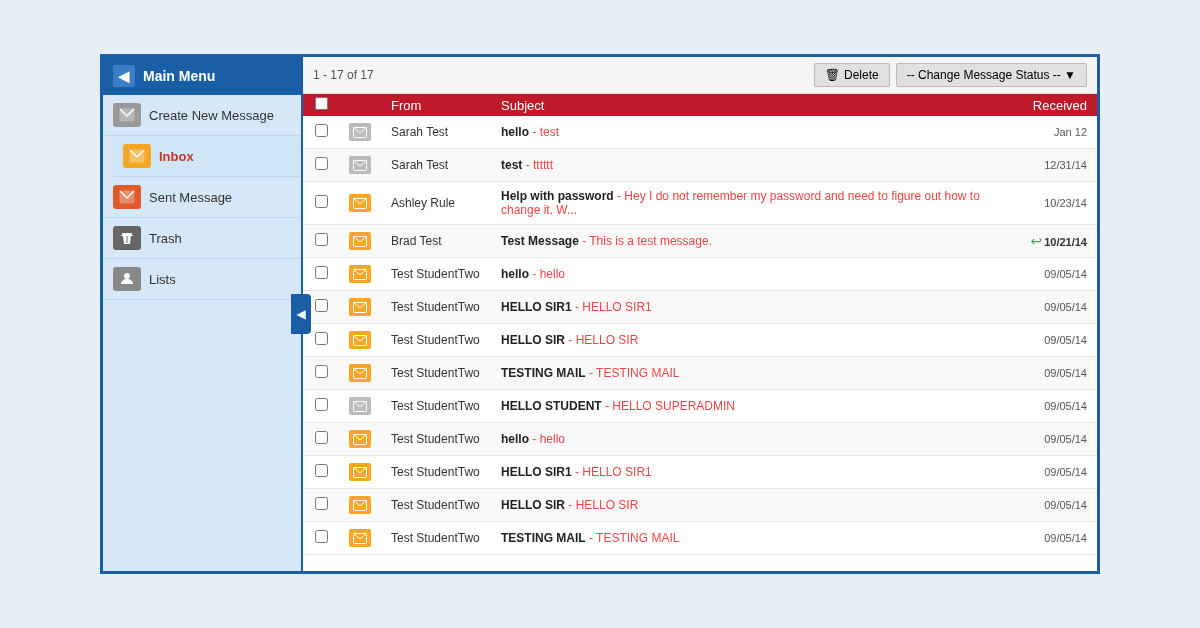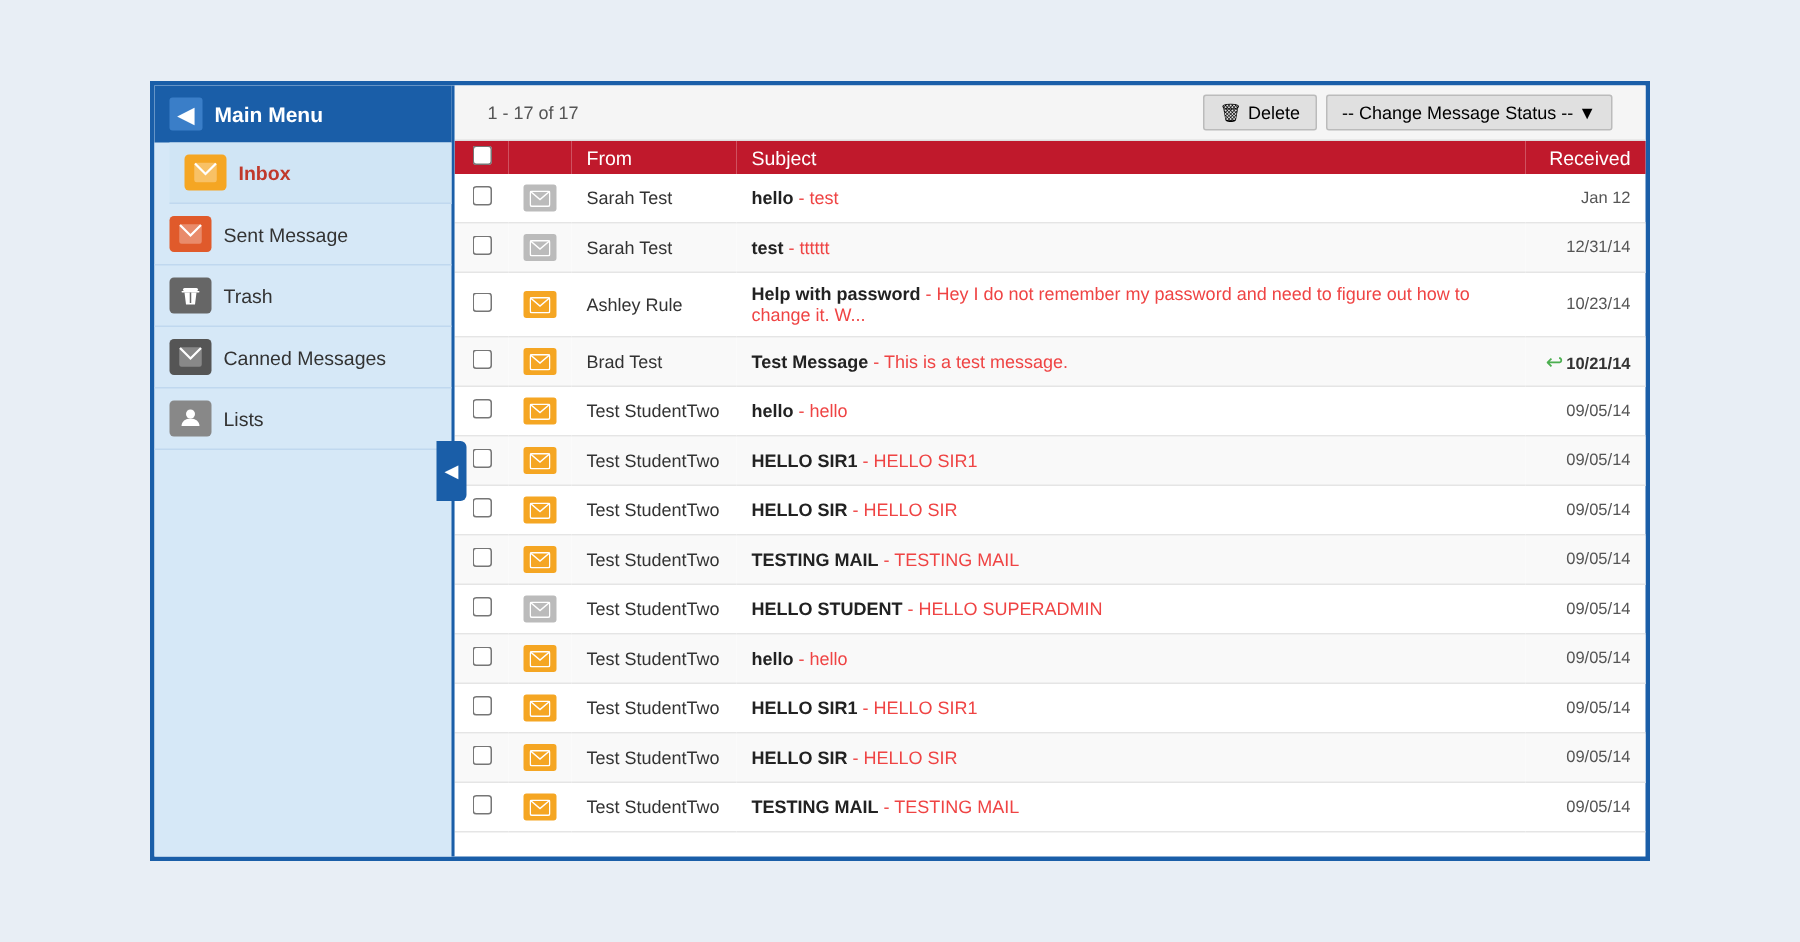--- a/index.html
+++ b/index.html
@@ -105,21 +105,21 @@
     
     .main-content {
       flex: 1;
       display: flex;
       flex-direction: column;
     }
     .toolbar {
       display: flex;
       align-items: center;
       justify-content: space-between;
-      padding: 6px 22px;
+      padding: 6px 10px;
       background: #f5f5f5;
       border-bottom: 1px solid #ddd;
     }
     .toolbar-left {
       font-size: 12px;
       color: #555;
     }
     .toolbar-right {
       display: flex;
       gap: 6px;
@@ -218,20 +218,29 @@
 
 <div class="app-container">
 
   <div class="sidebar">
     <div class="sidebar-header">
       <div class="back-arrow">◀</div>
       <span>Main Menu</span>
     </div>
 
     <div id="sidebar-items">
+        <div class="sidebar-item">
+          <div class="icon-box gray" style="color: rgb(255, 255, 255);">
+            <svg width="16" height="14" viewBox="0 0 16 14" fill="white">
+              <rect x="1" y="1" width="14" height="12" rx="1" fill="white" opacity="0.3" stroke="white"></rect>
+              <polyline points="1,1 8,8 15,1" stroke="white" stroke-width="1.5" fill="none"></polyline>
+            </svg>
+          </div>
+          <span class="sidebar-item-label">Create New Message</span>
+        </div>
         <div class="sidebar-item active">
           <div class="icon-box yellow" style="color: rgb(255, 255, 255);">
             <svg width="16" height="14" viewBox="0 0 16 14" fill="white">
               <rect x="1" y="1" width="14" height="12" rx="1" fill="white" opacity="0.3" stroke="white"></rect>
               <polyline points="1,1 8,8 15,1" stroke="white" stroke-width="1.5" fill="none"></polyline>
             </svg>
           </div>
           <span class="sidebar-item-label">Inbox</span>
         </div>
         <div class="sidebar-item">
@@ -248,29 +257,20 @@
             <svg width="16" height="16" viewBox="0 0 16 16" fill="white">
               <rect x="3" y="3" width="10" height="2" rx="1"></rect>
               <rect x="2" y="5" width="12" height="1" rx="0.5"></rect>
               <path d="M4 6l1 8h6l1-8Z" fill="white"></path>
               <line x1="8" y1="6" x2="8" y2="13" stroke="#666" stroke-width="1"></line>
             </svg>
           </div>
           <span class="sidebar-item-label">Trash</span>
         </div>
         <div class="sidebar-item">
-          <div class="icon-box dark-msg" style="color: rgb(255, 255, 255);">
-            <svg width="16" height="14" viewBox="0 0 16 14" fill="white">
-              <rect x="1" y="1" width="14" height="12" rx="1" fill="white" opacity="0.3" stroke="white"></rect>
-              <polyline points="1,1 8,8 15,1" stroke="white" stroke-width="1.5" fill="none"></polyline>
-            </svg>
-          </div>
-          <span class="sidebar-item-label">Canned Messages</span>
-        </div>
-        <div class="sidebar-item">
           <div class="icon-box person" style="color: rgb(255, 255, 255);">
             <svg width="16" height="16" viewBox="0 0 16 16" fill="white">
               <circle cx="8" cy="5" r="3"></circle>
               <path d="M2 13c0-3 2.7-5 6-5s6 2 6 5"></path>
             </svg>
           </div>
           <span class="sidebar-item-label">Lists</span>
         </div>
       </div>
     <div class="sidebar-collapse-btn">◀</div>

